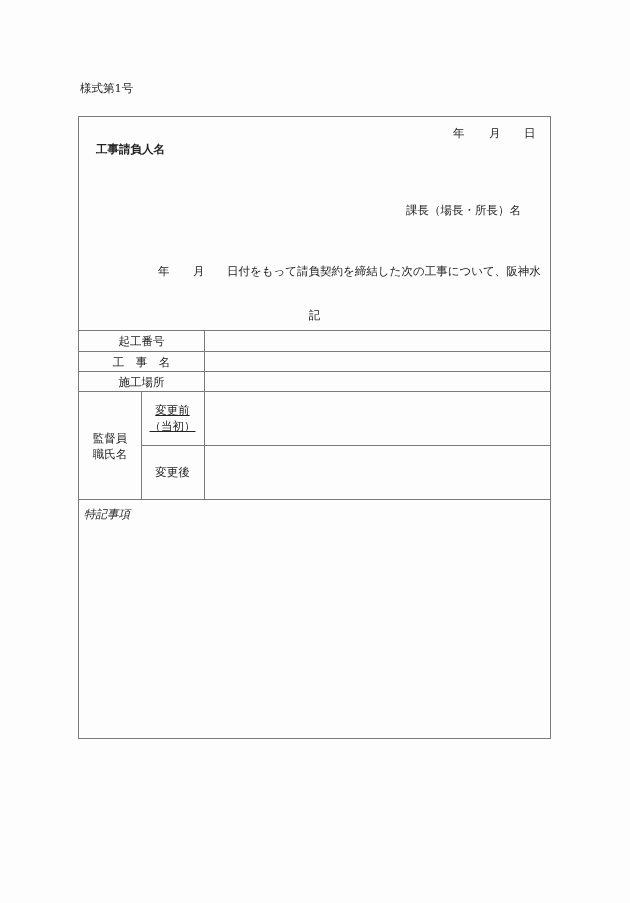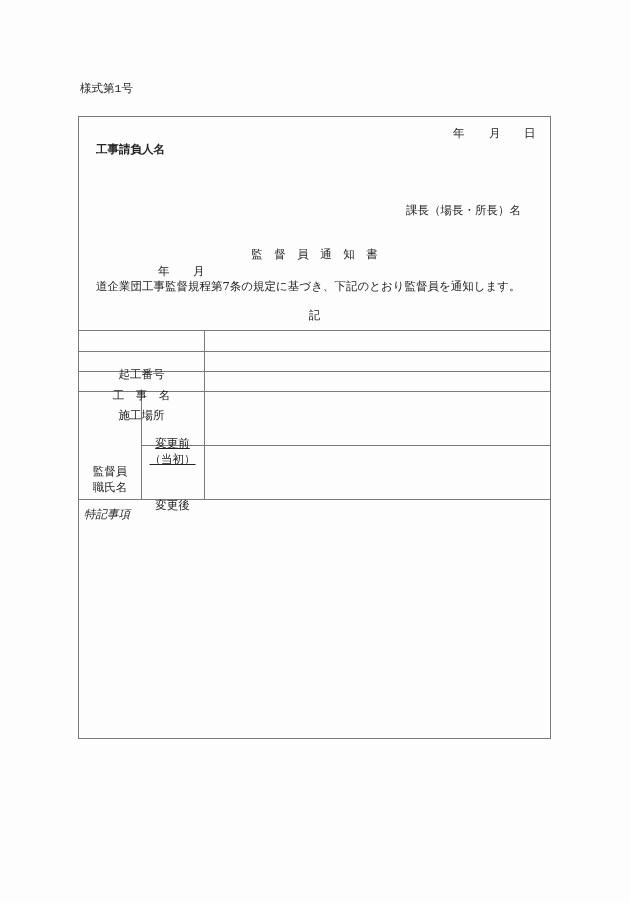--- a/index.html
+++ b/index.html
@@ -1,42 +1,41 @@
 <!DOCTYPE html>
 <html><head>
 <meta charset="utf-8">
 <style>
   html, body { margin:0; padding:0; background:#fdfdfd; }
   body { width:630px; height:903px; position:relative; font-family:"DejaVu Serif","Liberation Serif",serif; color:#222; font-size:11.5px; overflow:hidden; }
   .abs { position:absolute; white-space:nowrap; }
-  .form-no { left:80px; top:81px;font-family:Liberation Mono, monospace; }
+  .form-no { left:80px; top:81px; }
   .box { position:absolute; left:78px; top:116px; width:473px; height:623px; border:1.5px solid #7a7a7a; box-sizing:border-box; }
   .hline { position:absolute; left:0; right:0; height:0; border-top:1px solid #7a7a7a; }
   .vline { position:absolute; width:0; border-left:1px solid #7a7a7a; }
-  .center { text-align:center;margin-top:33px; }
+  .center { text-align:center; }
 </style>
 </head>
 <body>
 
 <div class="abs form-no">様式第1号</div>
 
 <div class="box">
 
   <div class="abs" style="left:374px;top:9px;">年</div>
   <div class="abs" style="left:410px;top:9px;">月</div>
   <div class="abs" style="left:445px;top:9px;">日</div>
 
   <div class="abs" style="left:17px;top:25px;font-weight:bold;">工事請負人名</div>
   <div class="abs" style="left:327px;top:86px;">課長（場長・所長）名</div>
 
-  <div class="abs" style="left:0;right:0;top:130px;text-align:center;">監　督　員　通　知　書</div>
 
   <div class="abs" style="left:79px;top:147px;">年</div>
   <div class="abs" style="left:114px;top:147px;">月</div>
-  <div class="abs" style="left:17px;top:162px;">道企業団工事監督規程第7条の規定に基づき、下記のとおり監督員を通知します。</div>
+  <div class="abs" style="left:148px;top:147px;">日付をもって請負契約を締結した次の工事について、阪神水</div>
 
   <div class="abs" style="left:0;right:0;top:191px;text-align:center;">記</div>
 
   <div class="hline" style="top:213px;"></div>
   <div class="hline" style="top:234px;"></div>
   <div class="hline" style="top:254px;"></div>
   <div class="hline" style="top:274px;"></div>
   <div class="hline" style="top:328px;left:62px;"></div>
   <div class="hline" style="top:382px;"></div>
   <div class="vline" style="left:125px;top:213px;height:169px;"></div>

